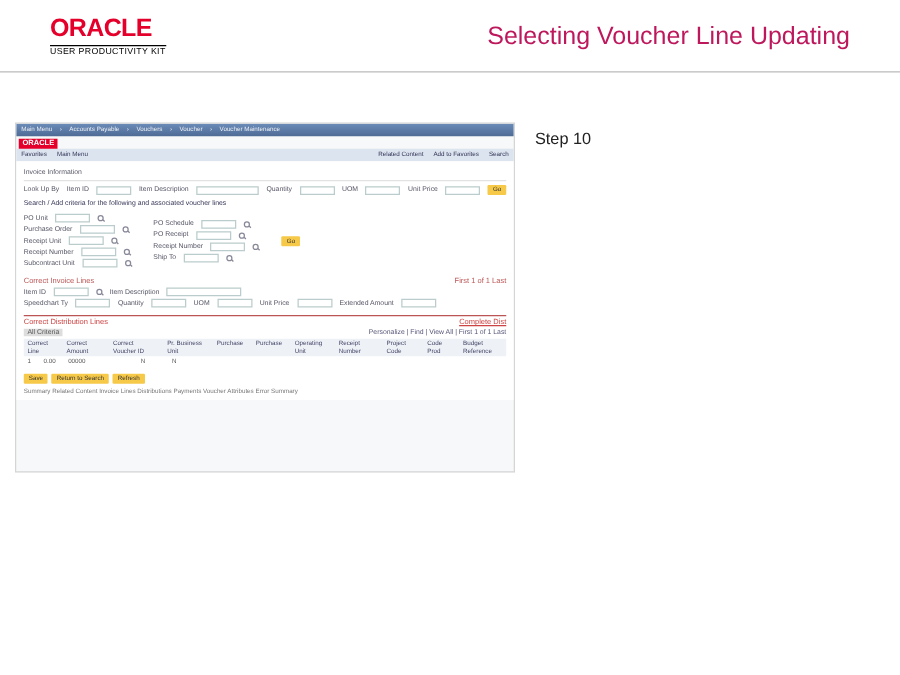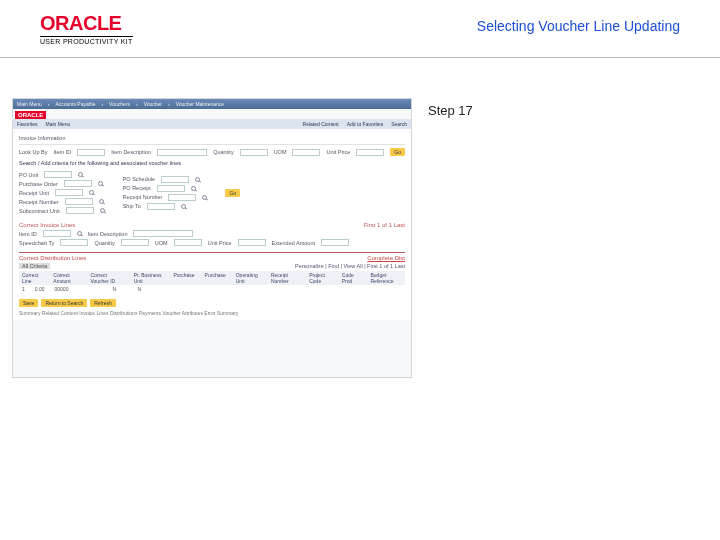--- a/index.html
+++ b/index.html
@@ -2,21 +2,21 @@
 <html><head>
 <meta charset="utf-8">
 <style>
   * { box-sizing: border-box; margin: 0; padding: 0; }
   body { width: 720px; height: 540px; font-family: Arial, sans-serif; background: #fff; position: relative; }
 
   .header { display: flex; justify-content: space-between; align-items: flex-start; padding: 12px 40px 6px 40px; }
   .logo-block { display: flex; flex-direction: column; }
   .oracle-logo { font-family: Arial, sans-serif; font-weight: bold; font-size: 20px; color: #e4002b; letter-spacing: -0.5px; }
   .upk { font-size: 7px; letter-spacing: 0.3px; color: #000; border-top: 1px solid #000; margin-top: 1px; padding-top: 1px; }
-  .page-title { font-size: 14px; color: #1d4ed8; font-weight: 400; margin-top: 6px; }
+  .page-title { font-size: 20px; color: #be185d; font-weight: 400; margin-top: 6px; }
 
   .hr1 { border: none; border-top: 1px solid #bbb; margin: 6px 0 0 0; }
 
   .content { display: flex; margin-top: 40px; padding: 0 12px; gap: 16px; }
   .screenshot { width: 400px; height: 280px; border: 1px solid #d5d5d5; background: #f7f8f9; position: relative; font-size: 5.5px; color: #555; overflow: hidden; }
 
   .ss-top { background: linear-gradient(#6b8bb8,#4d6b95); color:#fff; font-size:5px; padding:2px 4px; display:flex; gap:6px;}
   .ss-top span{opacity:.9;}
   .ss-logo { background:#e4002b; color:#fff; font-size:6px; font-weight:bold; padding:1px 3px; display:inline-block; margin:2px 0 0 2px;}
   .ss-menubar { background:#dbe4ef; padding:2px 4px; display:flex; gap:8px; font-size:5px; color:#335;}
@@ -209,15 +209,15 @@
       <div class="ss-bottom-btns">
         <span class="b">Save</span>
         <span class="b">Return to Search</span>
         <span class="b">Refresh</span>
       </div>
       <div class="ss-footer-text">Summary  Related Content  Invoice Lines  Distributions  Payments  Voucher Attributes  Error Summary</div>
     </div>
   </div>
 
   <div class="side-text">
-    <div class="step-label">Step 17</div>
+    <div class="step-label">Step 10</div>
   </div>
 </div>
 
 </body></html>

